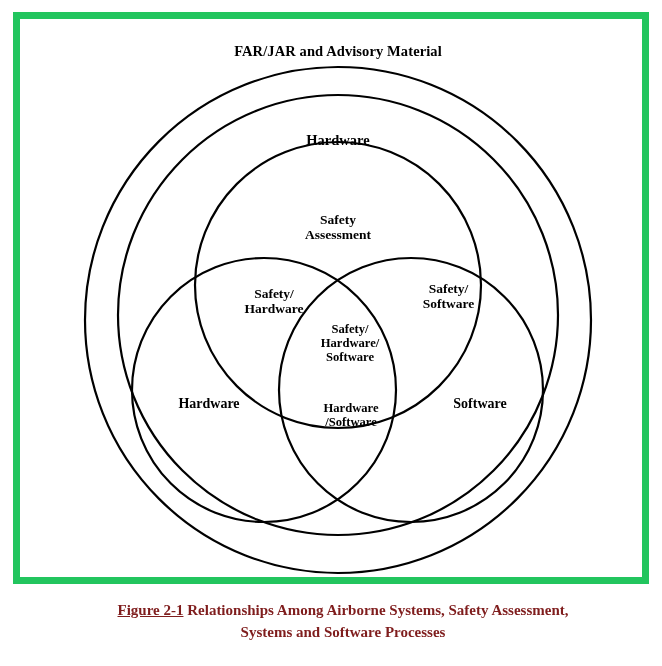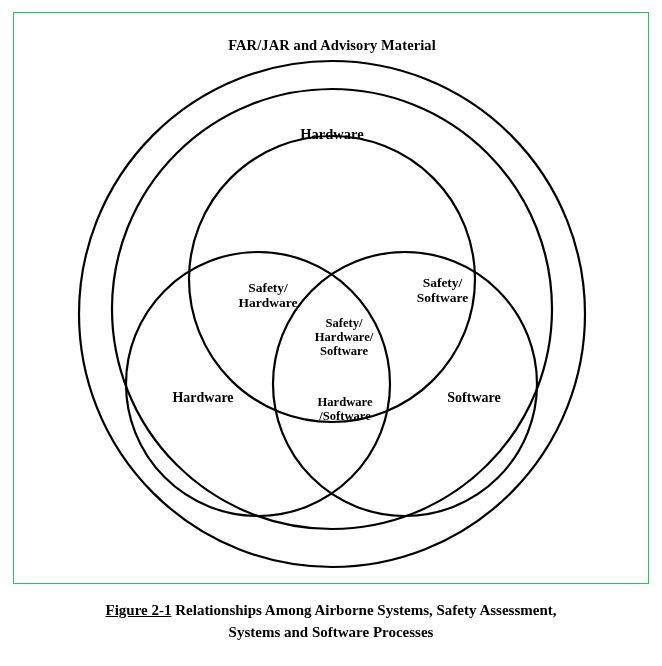--- a/index.html
+++ b/index.html
@@ -21,21 +21,21 @@
     top: 0;
     width: 662px;
     height: 666px;
   }
   #diagram-frame {
     position: absolute;
     left: 13px;
     top: 12px;
     width: 636px;
     height: 572px;
-    border: 1px solid #22c55e;
+    border: 7px solid #22c55e;
     box-sizing: border-box;
     background: #ffffff;
   }
   #venn-svg {
     position: absolute;
     left: 0;
     top: 0;
     width: 636px;
     height: 572px;
     display: block;
@@ -100,29 +100,29 @@
     font-size: 14px;
   }
   #lbl-hardware-software {
     left: 285px;
     top: 382px;
     width: 92px;
     font-size: 12.6px;
   }
   #caption {
     position: absolute;
-    left: 13px;
+    left: 25px;
     top: 600px;
     width: 636px;
     text-align: center;
     font-family: "Liberation Serif", serif;
     font-size: 15px;
     font-weight: bold;
     line-height: 1.45;
-    color: #000000;
+    color: #7f1d1d;
   }
   #caption-number {
     text-decoration: underline;
   }
 </style>
 </head>
 <body>
 
 <div id="figure-wrap">
 
@@ -133,20 +133,22 @@
       <circle cx="318" cy="296" r="220" fill="none" stroke="#000000" stroke-width="2.2"></circle>
       <circle cx="318" cy="266" r="143" fill="none" stroke="#000000" stroke-width="2.2"></circle>
       <circle cx="244" cy="371" r="132" fill="none" stroke="#000000" stroke-width="2.2"></circle>
       <circle cx="391" cy="371" r="132" fill="none" stroke="#000000" stroke-width="2.2"></circle>
     </svg>
 
     <div class="lbl" id="lbl-far">FAR/JAR and Advisory Material</div>
 
     <div class="lbl" id="lbl-systems">Hardware</div>
 
+    <div class="lbl" id="lbl-safety-assessment">Safety
+Assessment</div>
 
     <div class="lbl" id="lbl-safety-hardware">Safety/
 Hardware</div>
 
     <div class="lbl" id="lbl-safety-software">Safety/
 Software</div>
 
     <div class="lbl" id="lbl-safety-hardware-software">Safety/
 Hardware/
 Software</div>

